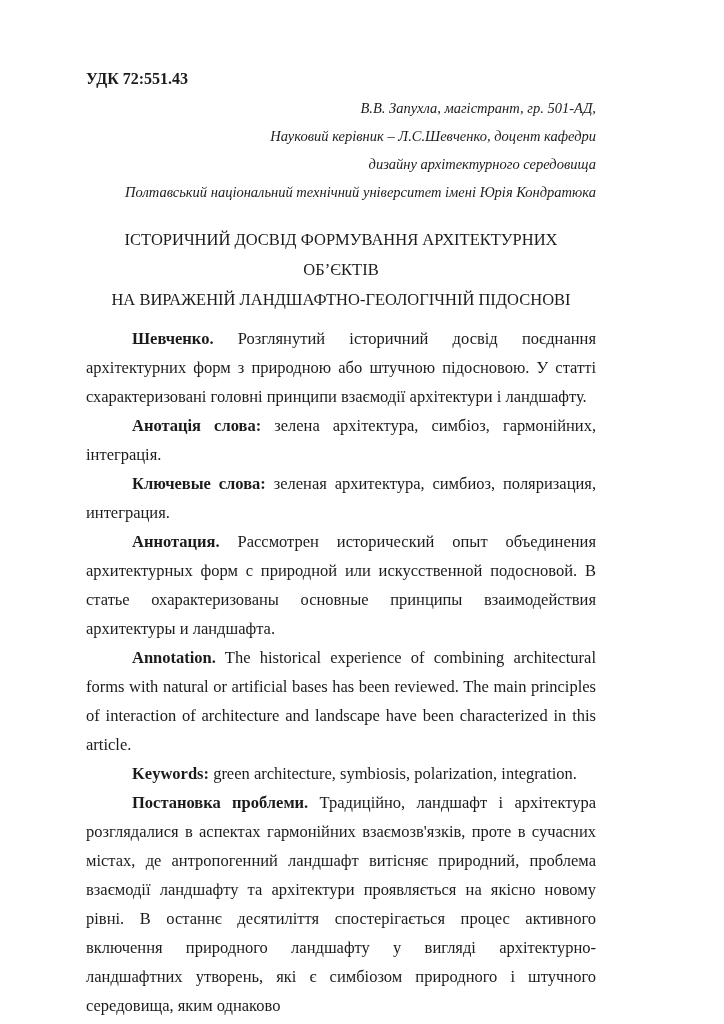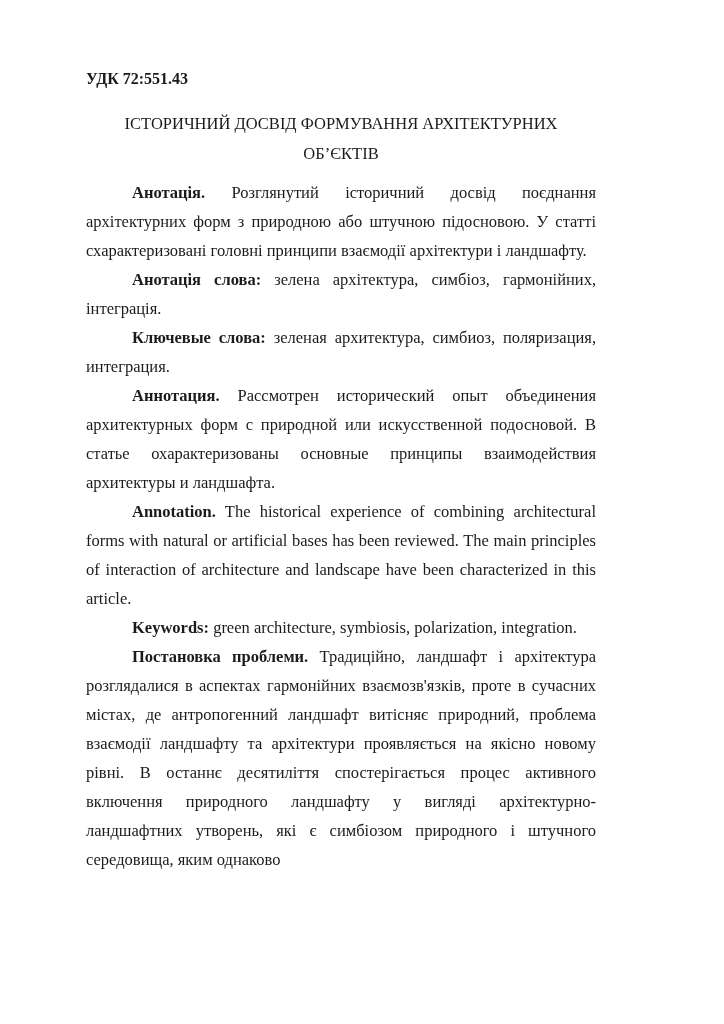--- a/index.html
+++ b/index.html
@@ -44,28 +44,35 @@
   }
   .lead { font-weight: bold; }
 </style>
 </head>
 <body>
 
 <div class="page">
 
   <div class="udc">УДК 72:551.43</div>
 
+  <div class="authors">
+    <div>В.В. Запухла, магістрант,  гр. 501-АД,</div>
+    <div>Науковий керівник – Л.С.Шевченко,  доцент кафедри</div>
+    <div>дизайну архітектурного середовища</div>
+    <div>Полтавський національний технічний університет імені Юрія Кондратюка</div>
+  </div>
 
   <h1 class="title">
     <div>ІСТОРИЧНИЙ ДОСВІД ФОРМУВАННЯ АРХІТЕКТУРНИХ ОБ’ЄКТІВ</div>
+    <div>НА ВИРАЖЕНІЙ ЛАНДШАФТНО-ГЕОЛОГІЧНІЙ ПІДОСНОВІ</div>
   </h1>
 
   <div class="content">
 
-    <p><span class="lead">Анотація.</span> <span>Розглянутий історичний досвід поєднання архітектурних форм з природною або штучною підосновою. У статті схарактеризовані головні принципи взаємодії архітектури і ландшафту.</span></p>
+    <p><span class="lead">Шевченко.</span> <span>Розглянутий історичний досвід поєднання архітектурних форм з природною або штучною підосновою. У статті схарактеризовані головні принципи взаємодії архітектури і ландшафту.</span></p>
 
     <p><span class="lead">Анотація слова:</span> <span>зелена архітектура, симбіоз, гармонійних, інтеграція.</span></p>
 
     <p><span class="lead">Ключевые слова:</span> <span>зеленая архитектура, симбиоз, поляризация, интеграция.</span></p>
 
     <p><span class="lead">Аннотация.</span> <span>Рассмотрен исторический опыт объединения архитектурных форм с природной или искусственной подосновой. В статье охарактеризованы основные принципы взаимодействия архитектуры и ландшафта.</span></p>
 
     <p><span class="lead">Annotation.</span> <span>The historical experience of combining architectural forms with natural or artificial bases has been reviewed. The main principles of interaction of architecture and landscape have been characterized in this article.</span></p>
 
     <p><span class="lead">Keywords:</span> <span>green architecture, symbiosis, polarization, integration.</span></p>

